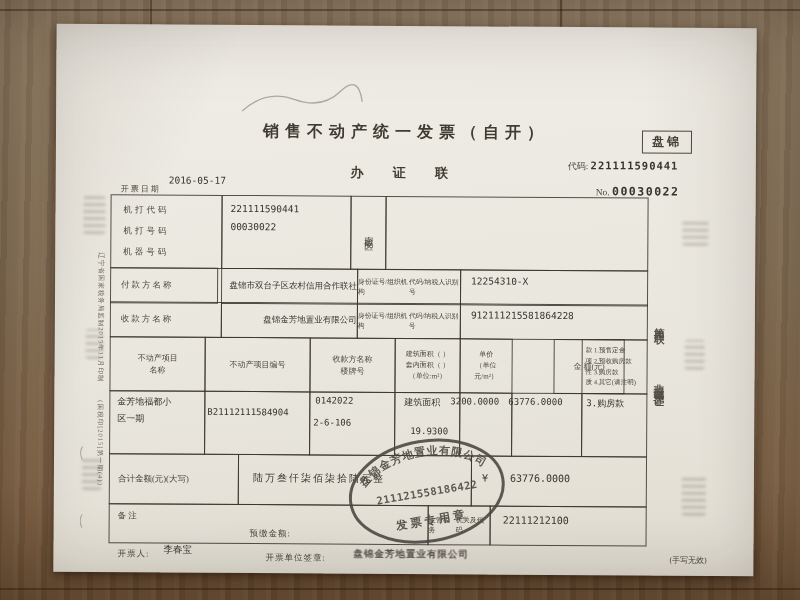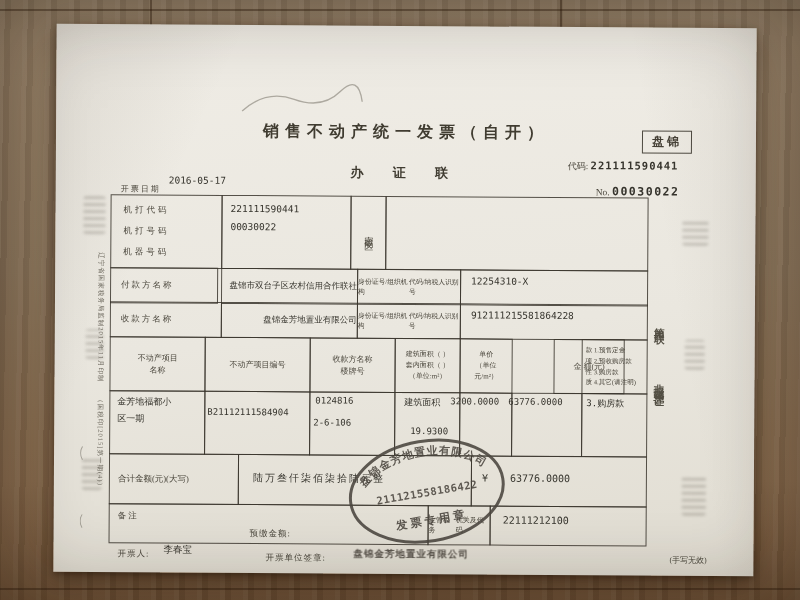--- a/index.html
+++ b/index.html
@@ -166,21 +166,21 @@
       <div class="c" style="left:95px;top:196px;width:106px;height:64px;"></div>
       <div class="c" style="left:200px;top:196px;width:86px;height:64px;"></div>
       <div class="c" style="left:285px;top:196px;width:66px;height:64px;"></div>
       <div class="c" style="left:350px;top:196px;width:53px;height:64px;"></div>
       <div class="c" style="left:402px;top:196px;width:71px;height:64px;"></div>
       <div class="c" style="left:472px;top:196px;width:66px;height:64px;"></div>
 
       <div class="tv vl" style="left:8px;top:201px;">金芳地福都小</div>
       <div class="tv vl" style="left:8px;top:218px;">区一期</div>
       <div class="tv vl" style="left:98px;top:212px;">B21112111584904</div>
-      <div class="tv vl" style="left:206px;top:200px;">0124816</div>
+      <div class="tv vl" style="left:206px;top:200px;">0142022</div>
       <div class="tv vl" style="left:204px;top:222px;">2-6-106</div>
       <div class="tv vl" style="left:295px;top:200px;">建筑面积</div>
       <div class="tv vl" style="left:301px;top:230px;">19.9300</div>
       <div class="tv vl" style="left:341px;top:200px;">3200.0000</div>
       <div class="tv vl" style="left:399px;top:200px;">63776.0000</div>
       <div class="tv vl" style="left:477px;top:200px;">3.购房款</div>
 
       <div class="c" style="left:0;top:259px;width:130px;height:51px;">
         <div class="abs lb" style="left:8px;top:19px;font-size:8.5px;">合计金额(元)(大写)</div>
       </div>

